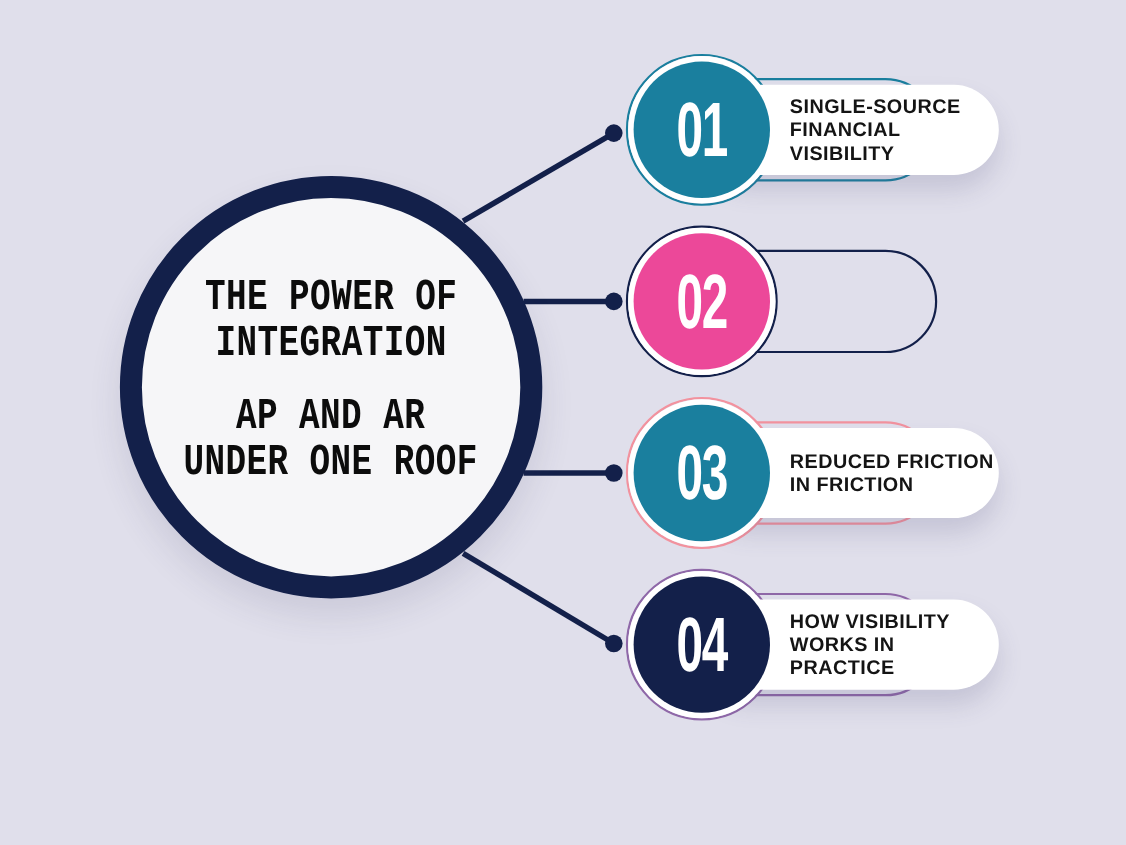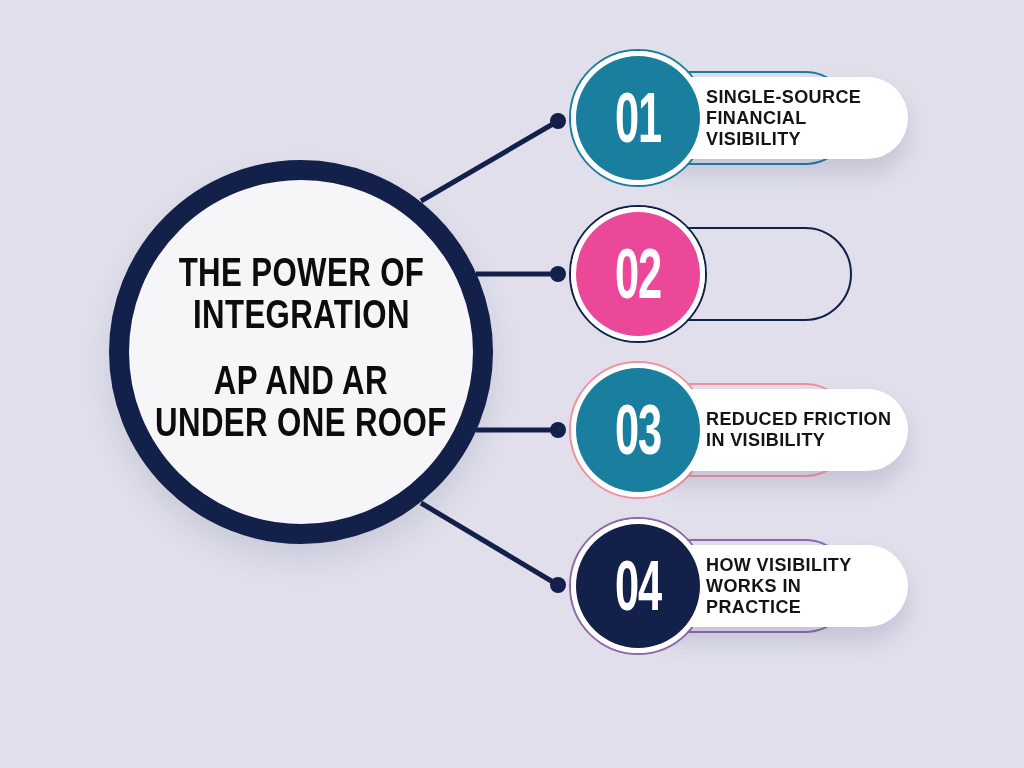--- a/index.html
+++ b/index.html
@@ -28,20 +28,21 @@
     border-radius: 50%;
     border: 20px solid #13204a;
     background: #f6f6f8;
     z-index: 2;
     display: flex;
     flex-direction: column;
     align-items: center;
     justify-content: center;
     padding-bottom: 10px;
     box-shadow: 0 16px 30px rgba(60,60,100,0.12);
+    font-family: Liberation Mono, monospace;
   }
   .title-block {
     transform: scaleX(0.78);
     transform-origin: center;
     text-align: center;
     font-weight: bold;
     font-size: 40px;
     line-height: 42px;
     letter-spacing: 0.5px;
     color: #0c0c0c;
@@ -87,20 +88,21 @@
     flex-direction: column;
     justify-content: center;
     padding-left: 66px;
   }
   .pill-label {
     font-weight: bold;
     font-size: 18px;
     line-height: 21px;
     letter-spacing: 0.4px;
     color: #141414;
+    margin-left: 12px;
   }
   .pill-line { display: block; white-space: nowrap; }
   .disc {
     position: absolute;
     left: 576px; top: 7px;
     width: 124px; height: 124px;
     border-radius: 50%;
     box-shadow: 0 0 0 5px #ffffff;
     z-index: 2;
     display: flex;
@@ -171,21 +173,21 @@
       <span class="step-number" style="color: rgb(255, 255, 255);">02</span>
     </div>
   </div>
 
   <div class="row row3">
     <div class="outline-pill" style="border-color: rgb(242, 146, 158);"></div>
     <div class="ring" style="border-color: rgb(242, 146, 158);"></div>
     <div class="pill">
       <div class="pill-label">
         <span class="pill-line">REDUCED FRICTION</span>
-        <span class="pill-line">IN VISIBILITY</span>
+        <span class="pill-line">IN FRICTION</span>
       </div>
     </div>
     <div class="disc" style="background-color: rgb(26, 127, 158);">
       <span class="step-number" style="color: rgb(255, 255, 255);">03</span>
     </div>
   </div>
 
   <div class="row row4">
     <div class="outline-pill" style="border-color: rgb(143, 104, 168);"></div>
     <div class="ring" style="border-color: rgb(143, 104, 168);"></div>

